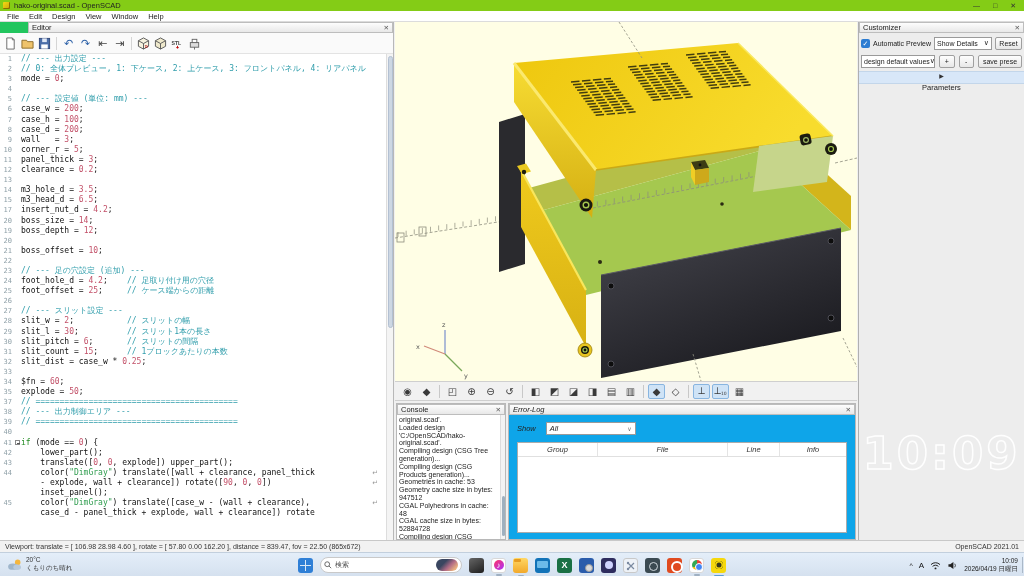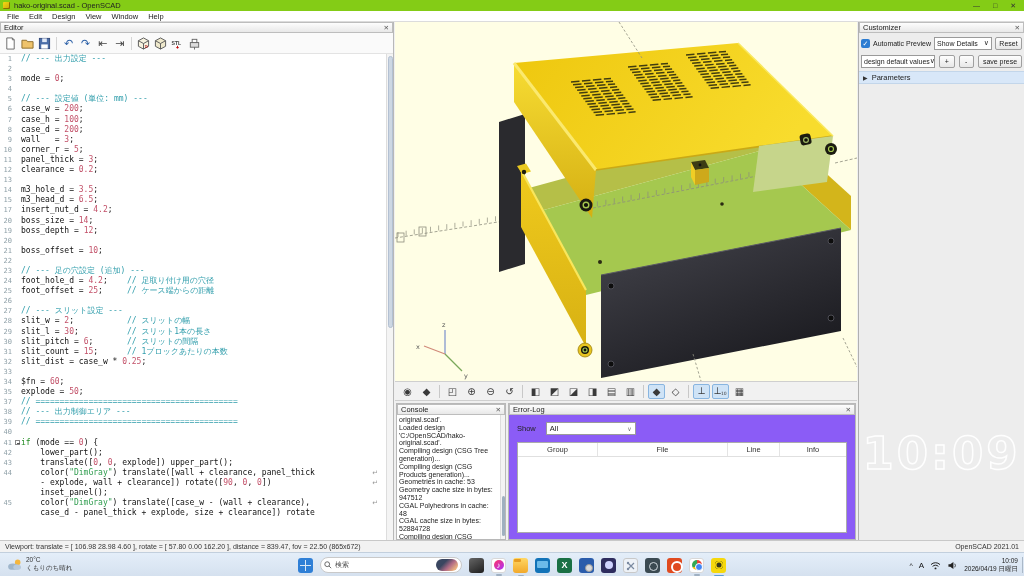--- a/index.html
+++ b/index.html
@@ -11,21 +11,21 @@
   .app-ico{width:7px;height:7px;margin:0 4px 0 3px;border-radius:1px;background:linear-gradient(135deg,#f7d913,#caa50a);box-shadow:inset -1px -1px 0 #8a6d00;}
   .title-txt{font-size:7.5px;color:#222;}
   .winbtns{margin-left:auto;display:flex;gap:13px;padding-right:8px;font-size:7px;color:#333;}
   .menubar{position:absolute;left:0;top:11px;width:1024px;height:11px;background:#fff;border-bottom:1px solid #dcdcdc;display:flex;align-items:center;padding-left:2px;}
   .menubar span{font-size:7.5px;color:#222;padding:0 5px;}
   
   .main{position:absolute;left:0;top:22px;width:1024px;height:518px;background:#f0f0f0;}
   .phead{height:11px;background:linear-gradient(#fdfdfd,#e8e8e8);border:1px solid #bdbdbd;font-size:7.5px;color:#222;display:flex;justify-content:space-between;align-items:center;padding:0 3px;}
   .phead .x{font-size:6.5px;color:#555;}
   
-  .editor{position:absolute;left:0;top:0;width:394px;height:518px;background:#22c55e;border-right:1px solid #b8b8b8;}
+  .editor{position:absolute;left:0;top:0;width:394px;height:518px;background:#22c55e;border-right:1px solid #b8b8b8;padding-left:28px;}
   .etoolbar{position:absolute;left:0;top:11px;width:100%;height:21px;background:#fafafa;border-bottom:1px solid #e3e3e3;display:flex;align-items:center;padding-left:2px;}
   .eti{width:17px;height:16px;display:flex;align-items:center;justify-content:center;}
   .eti svg{width:13px;height:13px;}
   .eti .gl{font-size:11px;line-height:11px;color:#2e62a8;font-family:"DejaVu Sans",sans-serif;}
   .eti .gl.ind{color:#444;}
   .esep{width:1px;height:13px;background:#d5d5d5;margin:0 3px;}
   .code{position:absolute;left:0;top:32px;width:387px;height:486px;overflow:hidden;background:#fff;
     font-family:"DejaVu Sans Mono","Liberation Mono",monospace;font-size:8px;}
   .row{position:relative;display:flex;height:10.1px;line-height:10.1px;}
   .ln{width:14px;text-align:right;color:#8fa0a8;font-size:7px;padding-right:2px;flex:none;}
@@ -45,40 +45,40 @@
   .vpi.on{background:#cfe3f6;border:1px solid #88b5e0;}
   .vpi .sub{font-size:4.5px;margin-top:5px;}
   .vsep{width:1px;height:13px;background:#c8c8c8;margin:0 3px;}
   
   .console{position:absolute;left:396px;top:381px;width:110px;height:137px;background:#fff;border:1px solid #b8b8b8;}
   .cbody{position:absolute;left:0;top:11px;right:5px;bottom:0;overflow:hidden;padding:1px 2px;font-size:7px;line-height:7.8px;color:#222;}
   .cbody div{word-wrap:break-word;}
   .c-sb{position:absolute;right:0;top:11px;bottom:0;width:5px;background:#f3f3f3;border-left:1px solid #ddd;}
   .c-sb .thumb{position:absolute;left:0.5px;bottom:3px;width:3px;height:40px;background:#9fb0bf;border-radius:2px;}
   
-  .elog{position:absolute;left:508px;top:381px;width:348px;height:137px;background:#8b5cf6;border:1px solid #b8b8b8;}
+  .elog{position:absolute;left:508px;top:381px;width:348px;height:137px;background:#0ea5e9;border:1px solid #b8b8b8;font-style:italic;}
   .showrow{position:absolute;left:8px;top:18px;display:flex;align-items:center;gap:10px;font-size:7.5px;color:#222;}
   .sel{width:90px;height:13px;border:1px solid #9a9a9a;background:#fff;display:flex;align-items:center;justify-content:space-between;padding:0 3px;font-size:7.5px;color:#222;}
   .sel .ar{font-size:6px;color:#777;}
   .etable{position:absolute;left:8px;top:38px;right:8px;bottom:6px;background:#fff;border:1px solid #ababab;}
   .ethead{display:flex;height:14px;border-bottom:1px solid #e0e0e0;font-size:7.5px;color:#333;align-items:center;}
   .ethead div{text-align:center;border-right:1px solid #e4e4e4;height:100%;line-height:14px;}
   .ethead div:nth-child(1){width:80px;text-align:center;}
   .ethead div:nth-child(2){width:130px;}
   .ethead div:nth-child(3){width:52px;}
   .ethead div:nth-child(4){flex:1;border-right:none;}
   
   .customizer{position:absolute;left:858px;top:0;width:166px;height:518px;background:#ededed;border-left:1px solid #b0b0b0;}
   .crow1{position:absolute;left:0;top:13px;width:100%;height:16px;display:flex;align-items:center;gap:3px;padding:0 2px;}
   .chk{width:9px;height:9px;background:#2d7dd2;border-radius:2px;color:#fff;font-size:7px;line-height:9px;text-align:center;flex:none;}
   .clab{font-size:7px;color:#222;white-space:nowrap;}
   .csel{height:13px;border:1px solid #9a9a9a;background:#fff;display:flex;align-items:center;justify-content:space-between;padding:0 2px;font-size:7px;color:#222;white-space:nowrap;overflow:hidden;}
   .cbtn{height:13px;border:1px solid #9f9f9f;border-radius:2px;background:linear-gradient(#fefefe,#e7e7e7);font-size:7px;color:#222;display:flex;align-items:center;justify-content:center;white-space:nowrap;overflow:hidden;}
   .crow2{position:absolute;left:0;top:31px;width:100%;height:16px;display:flex;align-items:center;gap:4px;padding:0 2px;}
-  .params{position:absolute;left:0;top:49px;width:100%;height:13px;background:#d8e7f8;border-top:1px solid #c3d6ea;border-bottom:1px solid #c3d6ea;display:flex;align-items:center;gap:4px;padding:0 4px;font-size:7.5px;color:#222;}
+  .params{position:absolute;left:0;top:49px;width:100%;height:13px;background:#d8e7f8;border-top:1px solid #c3d6ea;border-bottom:1px solid #c3d6ea;display:flex;align-items:center;gap:4px;padding:0 4px;font-size:7.5px;color:#222;flex-direction:column;}
   .params .tri{font-size:6px;color:#333;}
   .clock{position:absolute;left:0;top:405px;width:100%;text-align:center;font-size:45px;font-weight:bold;letter-spacing:3px;color:transparent;-webkit-text-stroke:1.5px rgba(255,255,255,0.95);font-family:"DejaVu Sans",sans-serif;}
   
   .statusbar{position:absolute;left:0;top:540px;width:1024px;height:12px;background:#f2f2f2;border-top:1px solid #c8c8c8;display:flex;justify-content:space-between;align-items:center;padding:0 5px;font-size:7px;color:#333;}
   
   .taskbar{position:absolute;left:0;top:552px;width:1024px;height:24px;background:linear-gradient(#e4eef9,#d5e1ef);border-top:1px solid #c2cfdd;}
   .weather{position:absolute;left:6px;top:3px;display:flex;align-items:center;gap:3px;}
   .weather .wtxt{display:flex;flex-direction:column;font-size:6.5px;line-height:8px;color:#333;}
   .tcenter{position:absolute;left:50%;top:0;transform:translateX(-50%);height:24px;display:flex;align-items:center;gap:7px;}
   .tile{position:relative;width:15px;height:15px;border-radius:3px;flex:none;}
@@ -212,20 +212,21 @@
         </div>
       <div class="code" id="codearea">
           <div class="row">
             <span class="ln">1</span>
             <span class="fold"></span>
             <span class="txt"><span class="tk-c">// --- 出力設定 ---</span></span>
           </div>
           <div class="row">
             <span class="ln">2</span>
             <span class="fold"></span>
+            <span class="txt"><span class="tk-c">// 0: 全体プレビュー, 1: 下ケース, 2: 上ケース, 3: フロントパネル, 4: リアパネル</span></span>
           </div>
           <div class="row">
             <span class="ln">3</span>
             <span class="fold"></span>
             <span class="txt"><span class="tk-p">mode = </span><span class="tk-n">0</span><span class="tk-p">;</span></span>
           </div>
           <div class="row">
             <span class="ln">4</span>
             <span class="fold"></span>
             <span class="txt"></span>
@@ -436,21 +437,21 @@
           </div>
           <div class="row">
             <span class="ln">45</span>
             <span class="fold"></span>
             <span class="txt"><span class="tk-p">    color(</span><span class="tk-s">"DimGray"</span><span class="tk-p">) translate([case_w - (wall + clearance),</span></span>
             <span class="wm">↵</span>
           </div>
           <div class="row">
             <span class="ln"></span>
             <span class="fold"></span>
-            <span class="txt"><span class="tk-p">    case_d - panel_thick + explode, size + clearance]) rotate</span></span>
+            <span class="txt"><span class="tk-p">    case_d - panel_thick + explode, wall + clearance]) rotate</span></span>
           </div>
         </div>
       <div class="ed-sb">
           <div class="thumb"></div>
         </div>
     </div>
 
     <div class="viewport">
       <svg width="462" height="359" viewBox="0 0 462 359">
         <defs>

